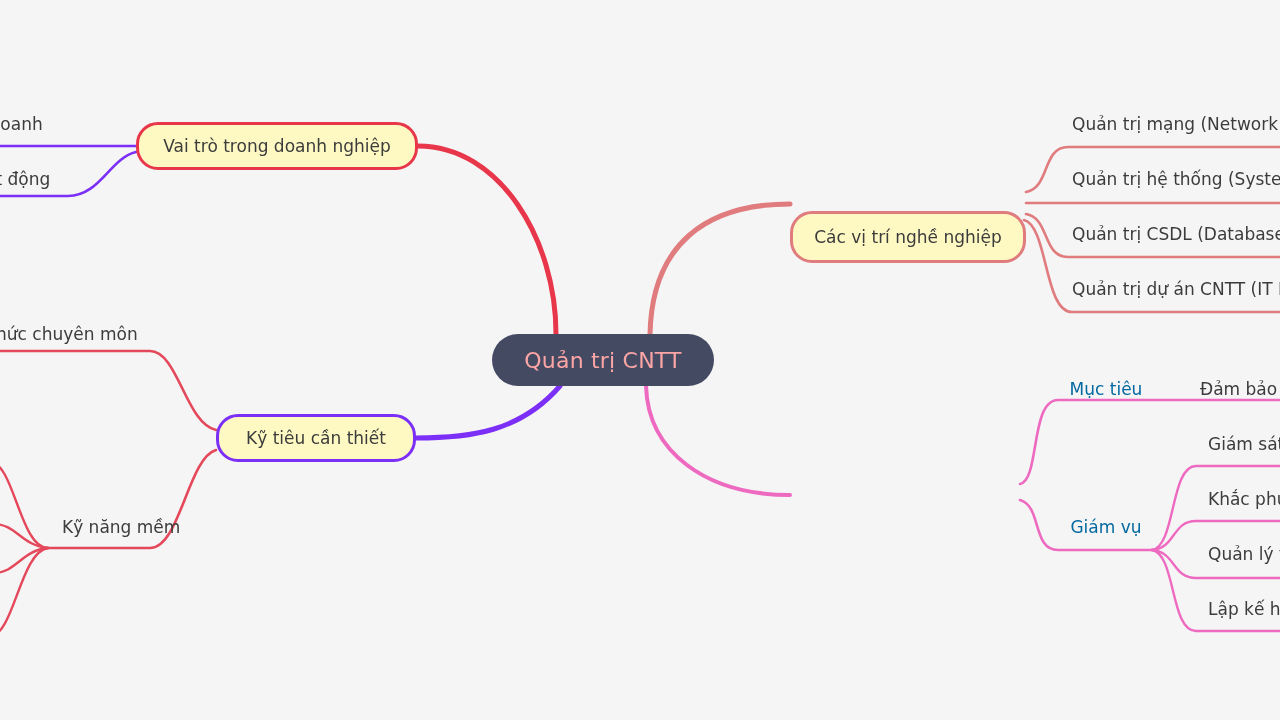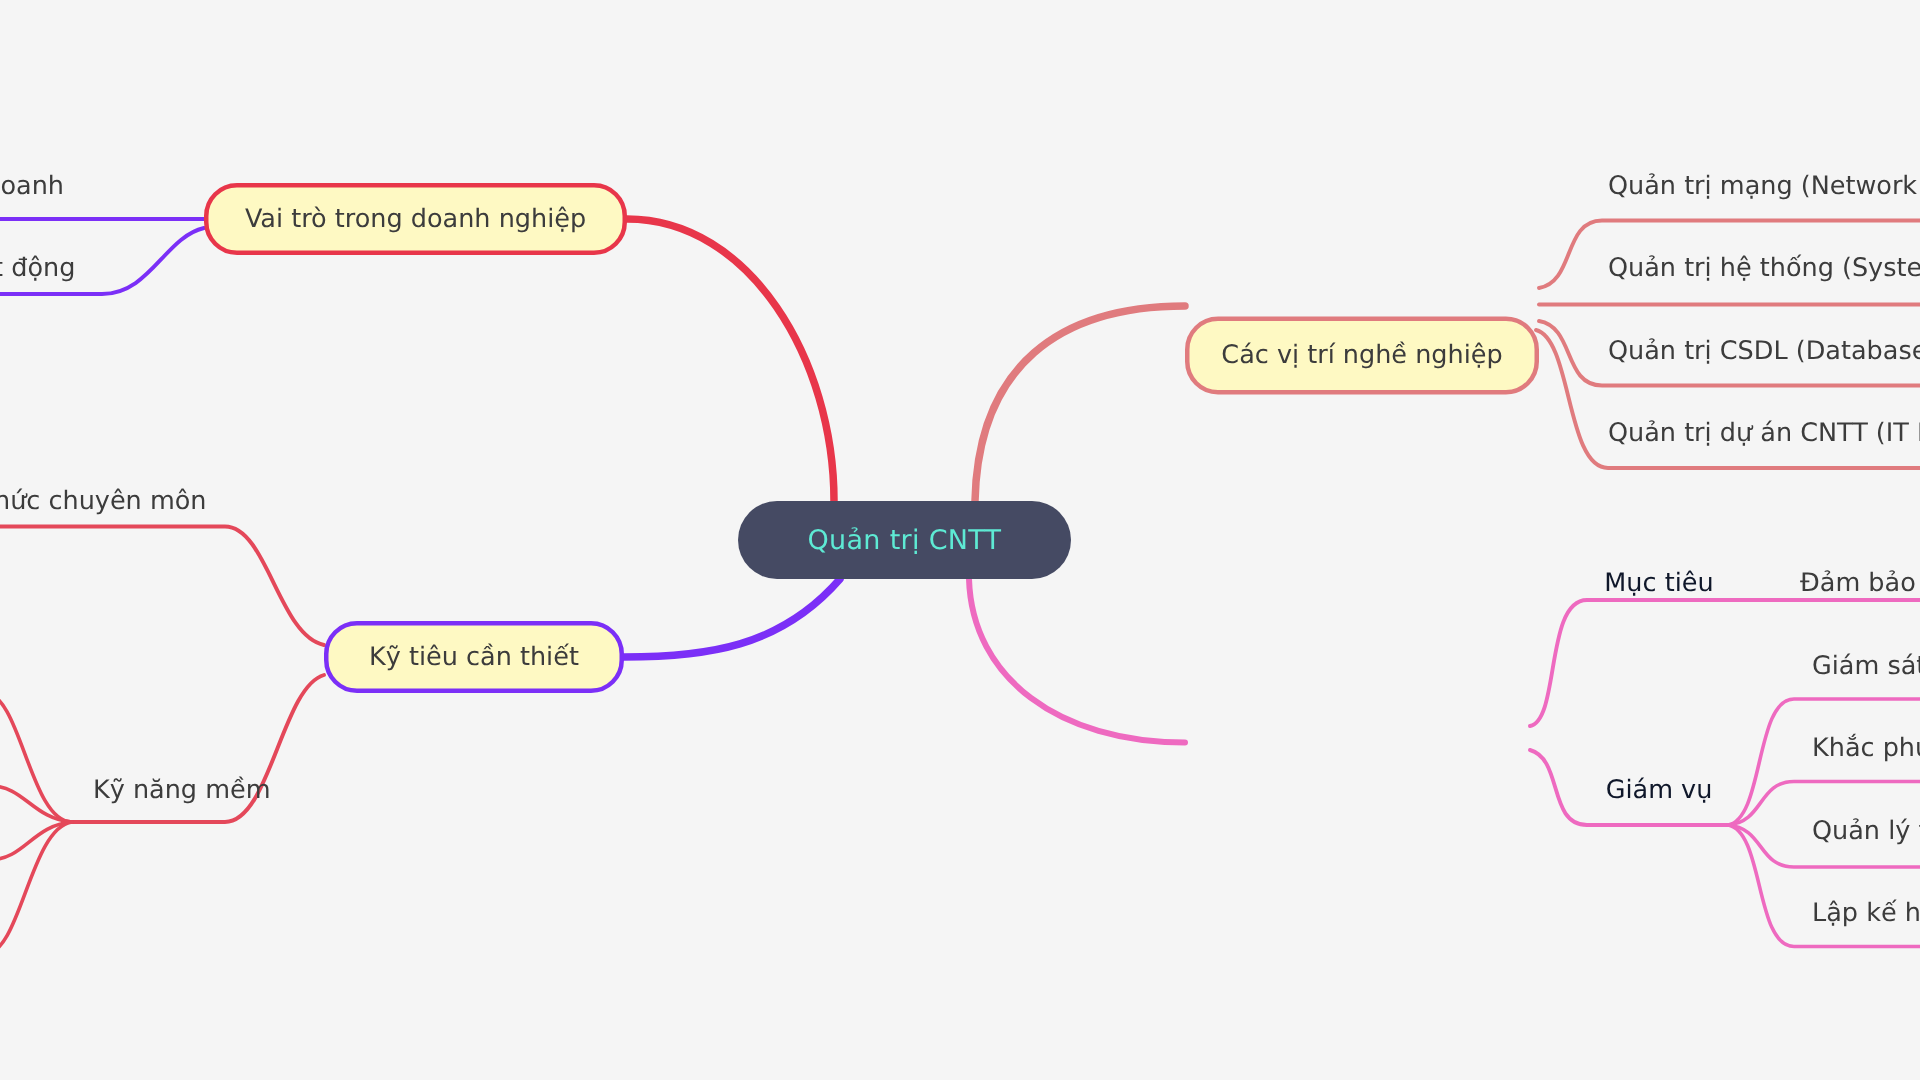--- a/index.html
+++ b/index.html
@@ -31,37 +31,37 @@
   .node {
     position: absolute;
     box-sizing: border-box;
     display: flex;
     align-items: center;
     justify-content: center;
     white-space: nowrap;
   }
   .node-root {
     background: #454a63;
-    color: #5eead4;
+    color: #fca5a5;
     border-radius: 26px;
-    font-size: 18px;
+    font-size: 22px;
     letter-spacing: 0.2px;
     padding: 0 26px;
   }
   .node-branch {
     background: #fef9c3;
     color: #3c3c3c;
     border-radius: 22px;
     border-width: 3px;
     border-style: solid;
     font-size: 17px;
     padding: 0 20px;
   }
   .node-sub {
-    color: #0f172a;
+    color: #0369a1;
     font-size: 17px;
     background: transparent;
     padding: 0 6px;
   }
   .node-leaf {
     color: #3c3c3c;
     font-size: 17px;
     background: transparent;
     padding: 0 4px;
     justify-content: flex-start;

